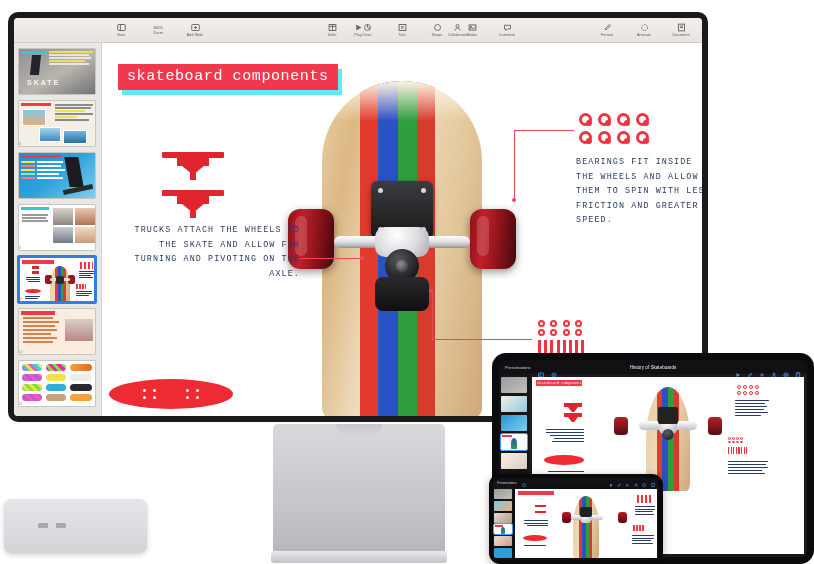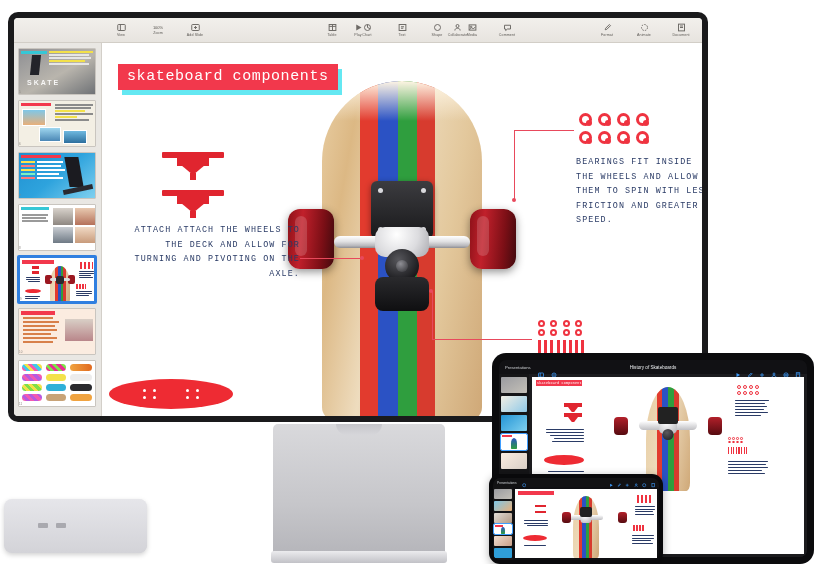--- a/index.html
+++ b/index.html
@@ -605,21 +605,21 @@
             <div class="dot" style="left:258px;top:213px;"></div>
 
             <div class="lead" style="left:412px;top:87px;width:60px;"></div>
             <div class="lead-v" style="left:412px;top:87px;height:70px;"></div>
             <div class="dot" style="left:410px;top:155px;"></div>
 
             <div class="lead" style="left:330px;top:296px;width:100px;"></div>
             <div class="lead-v" style="left:330px;top:248px;height:48px;"></div>
             <div class="dot" style="left:327px;top:246px;"></div>
 
-            <div class="body-txt t-trucks">ATTACH ATTACH THE WHEELS TO THE DECK AND ALLOW FOR TURNING AND PIVOTING ON THE AXLE.</div>
+            <div class="body-txt t-trucks">TRUCKS ATTACH THE WHEELS TO THE SKATE AND ALLOW FOR TURNING AND PIVOTING ON THE AXLE.</div>
             <div class="body-txt t-bearings">BEARINGS FIT INSIDE THE WHEELS AND ALLOW THEM TO SPIN WITH LESS FRICTION AND GREATER SPEED.</div>
             <div class="body-txt t-screws">THE SCREWS AND BOLTS ATTACH THE</div>
 
           </div>
         </div>
       </div>
     </div>
   </div>
 
   <div class="monitor-stand">

